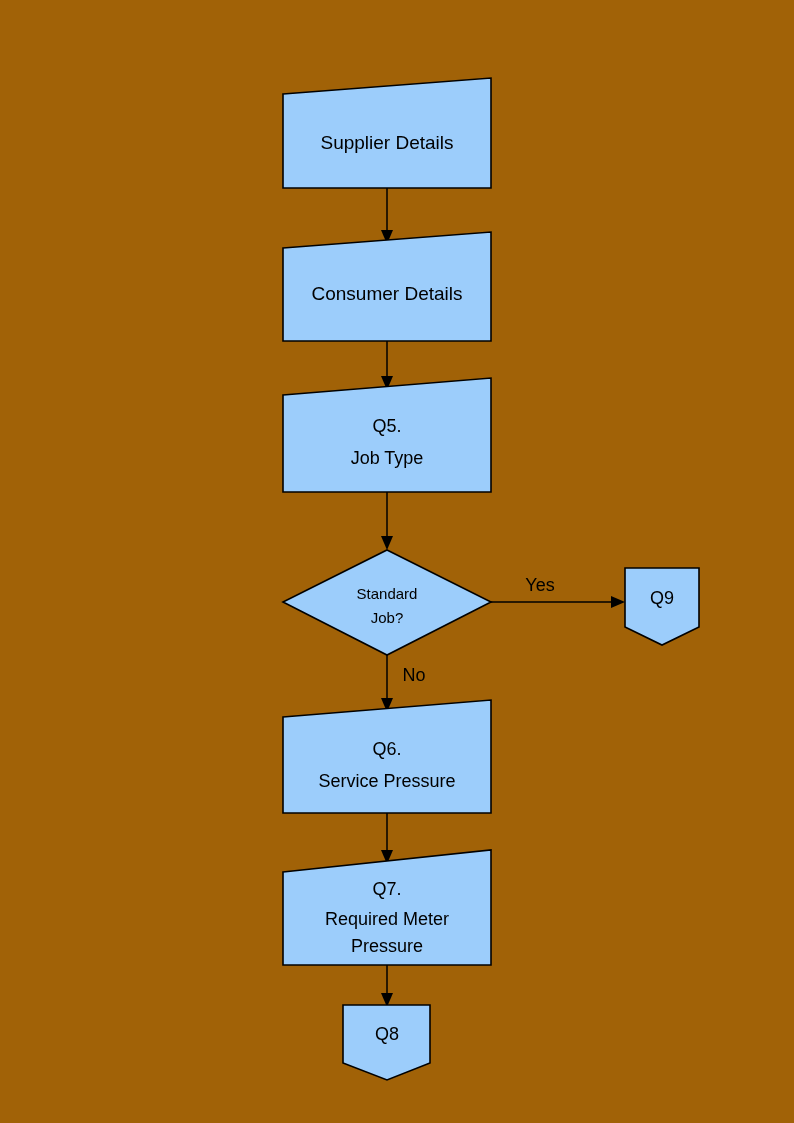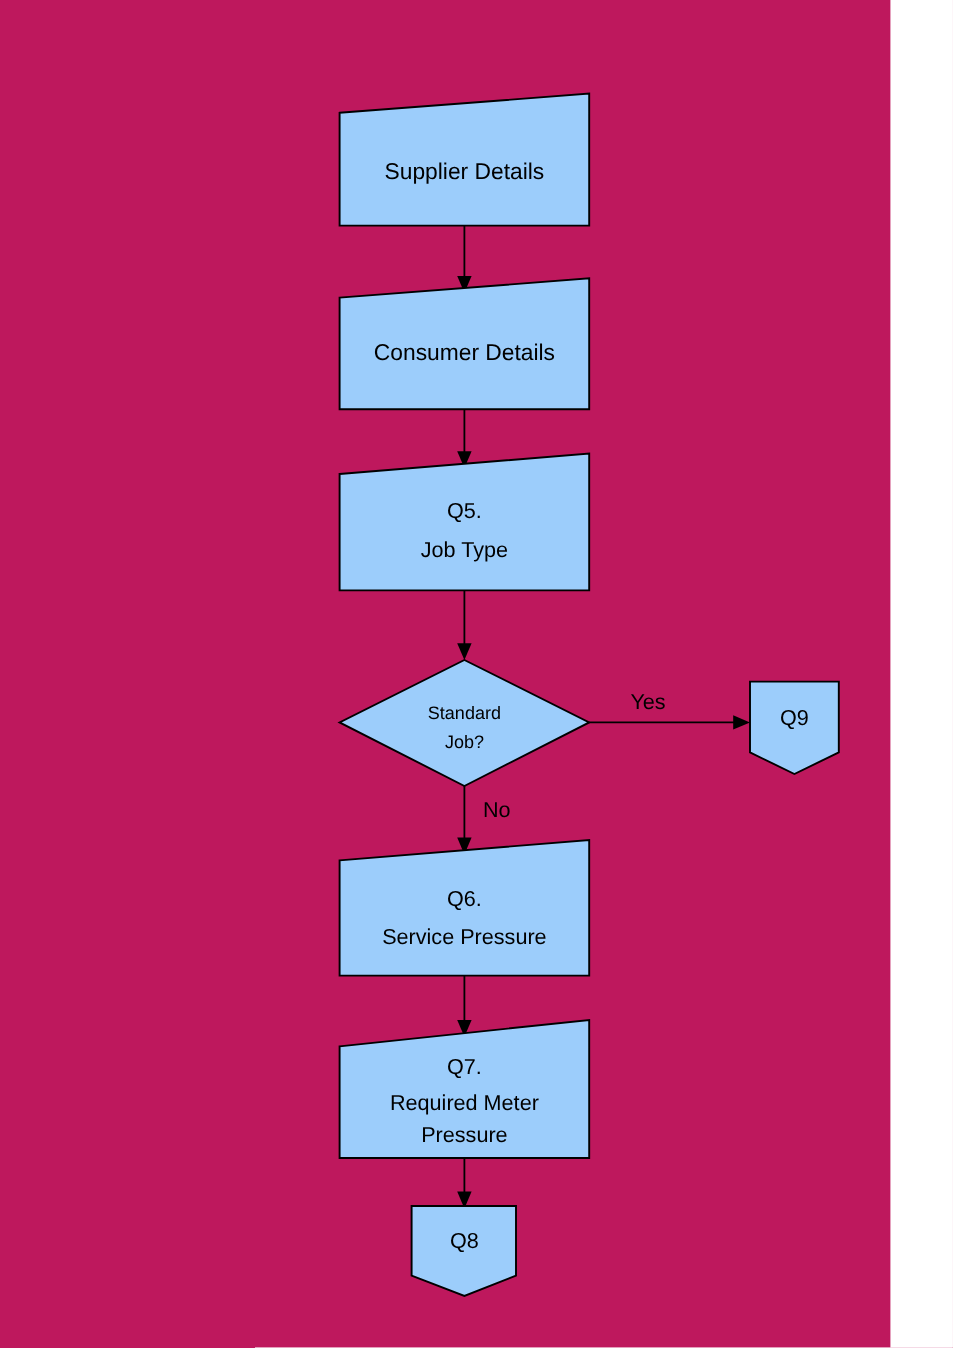--- a/index.html
+++ b/index.html
@@ -6,25 +6,24 @@
   html, body {
     margin: 0;
     padding: 0;
     background: #ffffff;
   }
   body {
     font-family: "Liberation Sans", sans-serif;
   }
   #canvas {
     position: relative;
-    width: 698px;
+    width: 794px;
     height: 1123px;
-    background: #be185d;
+    background: #a16207;
     overflow: hidden;
-    padding-left: 44px;
   }
   #flow-svg {
     position: absolute;
     left: 0;
     top: 0;
     width: 794px;
     height: 1123px;
     display: block;
   }
   .node-shape {

